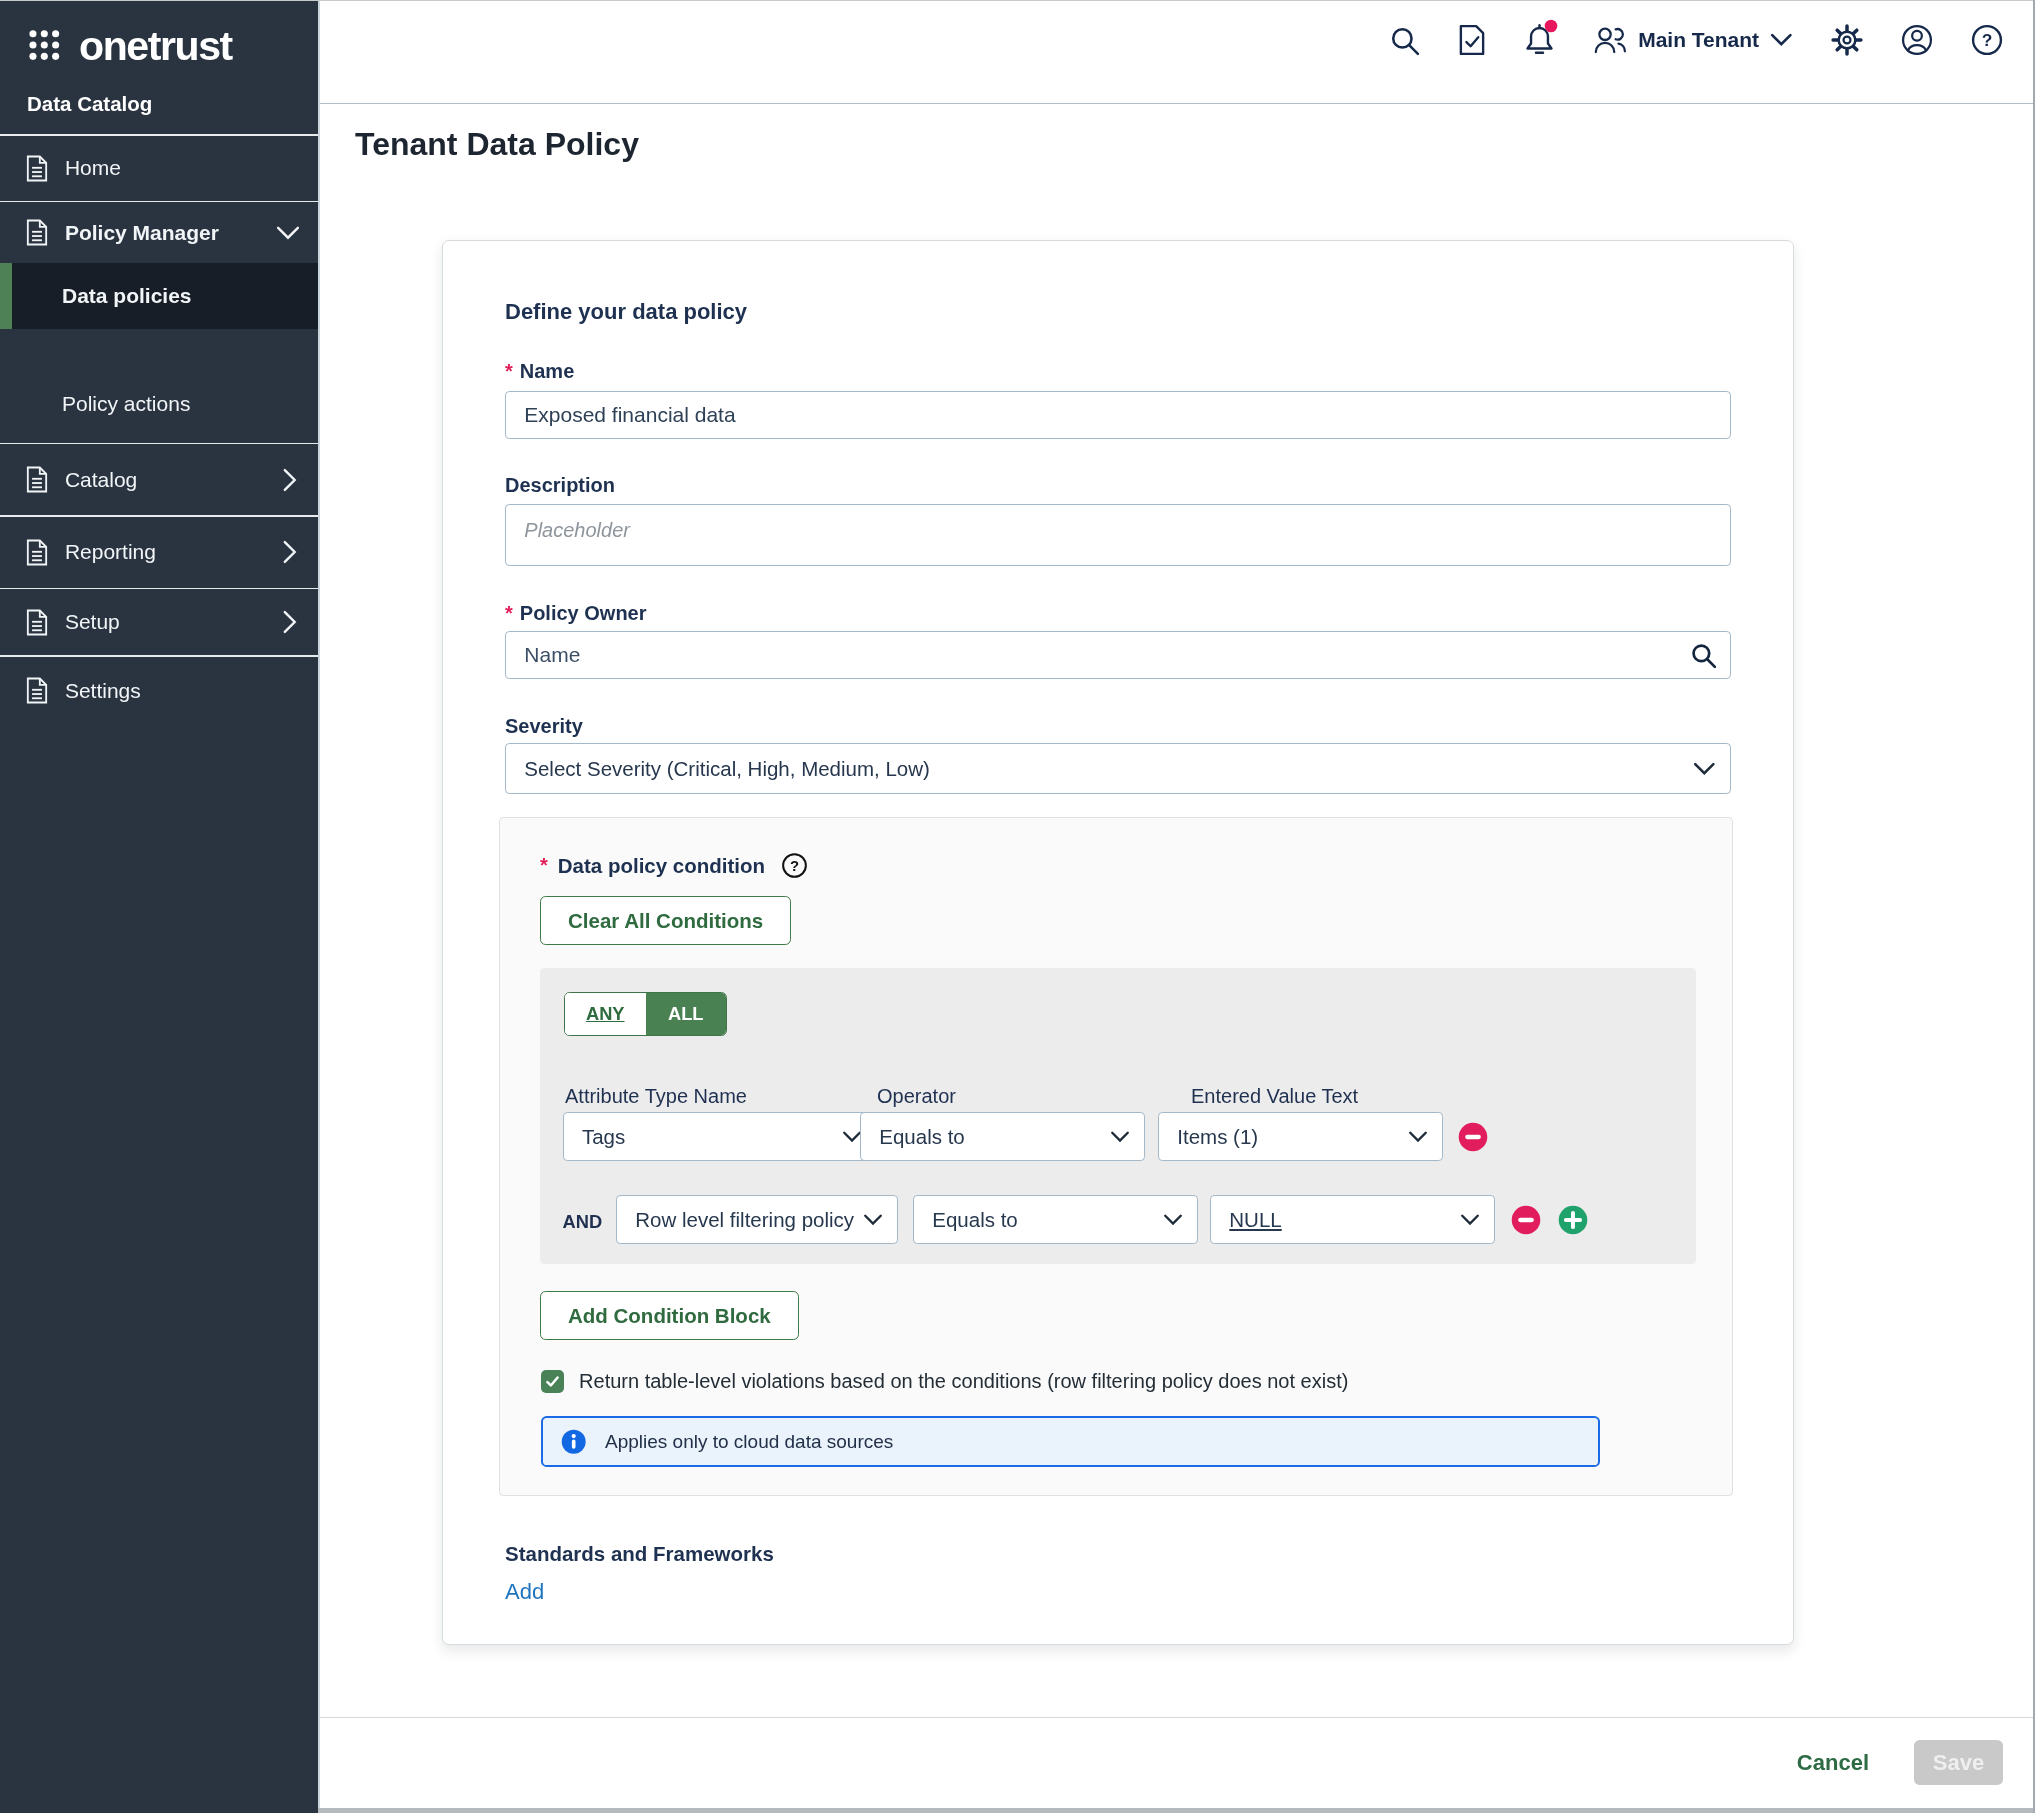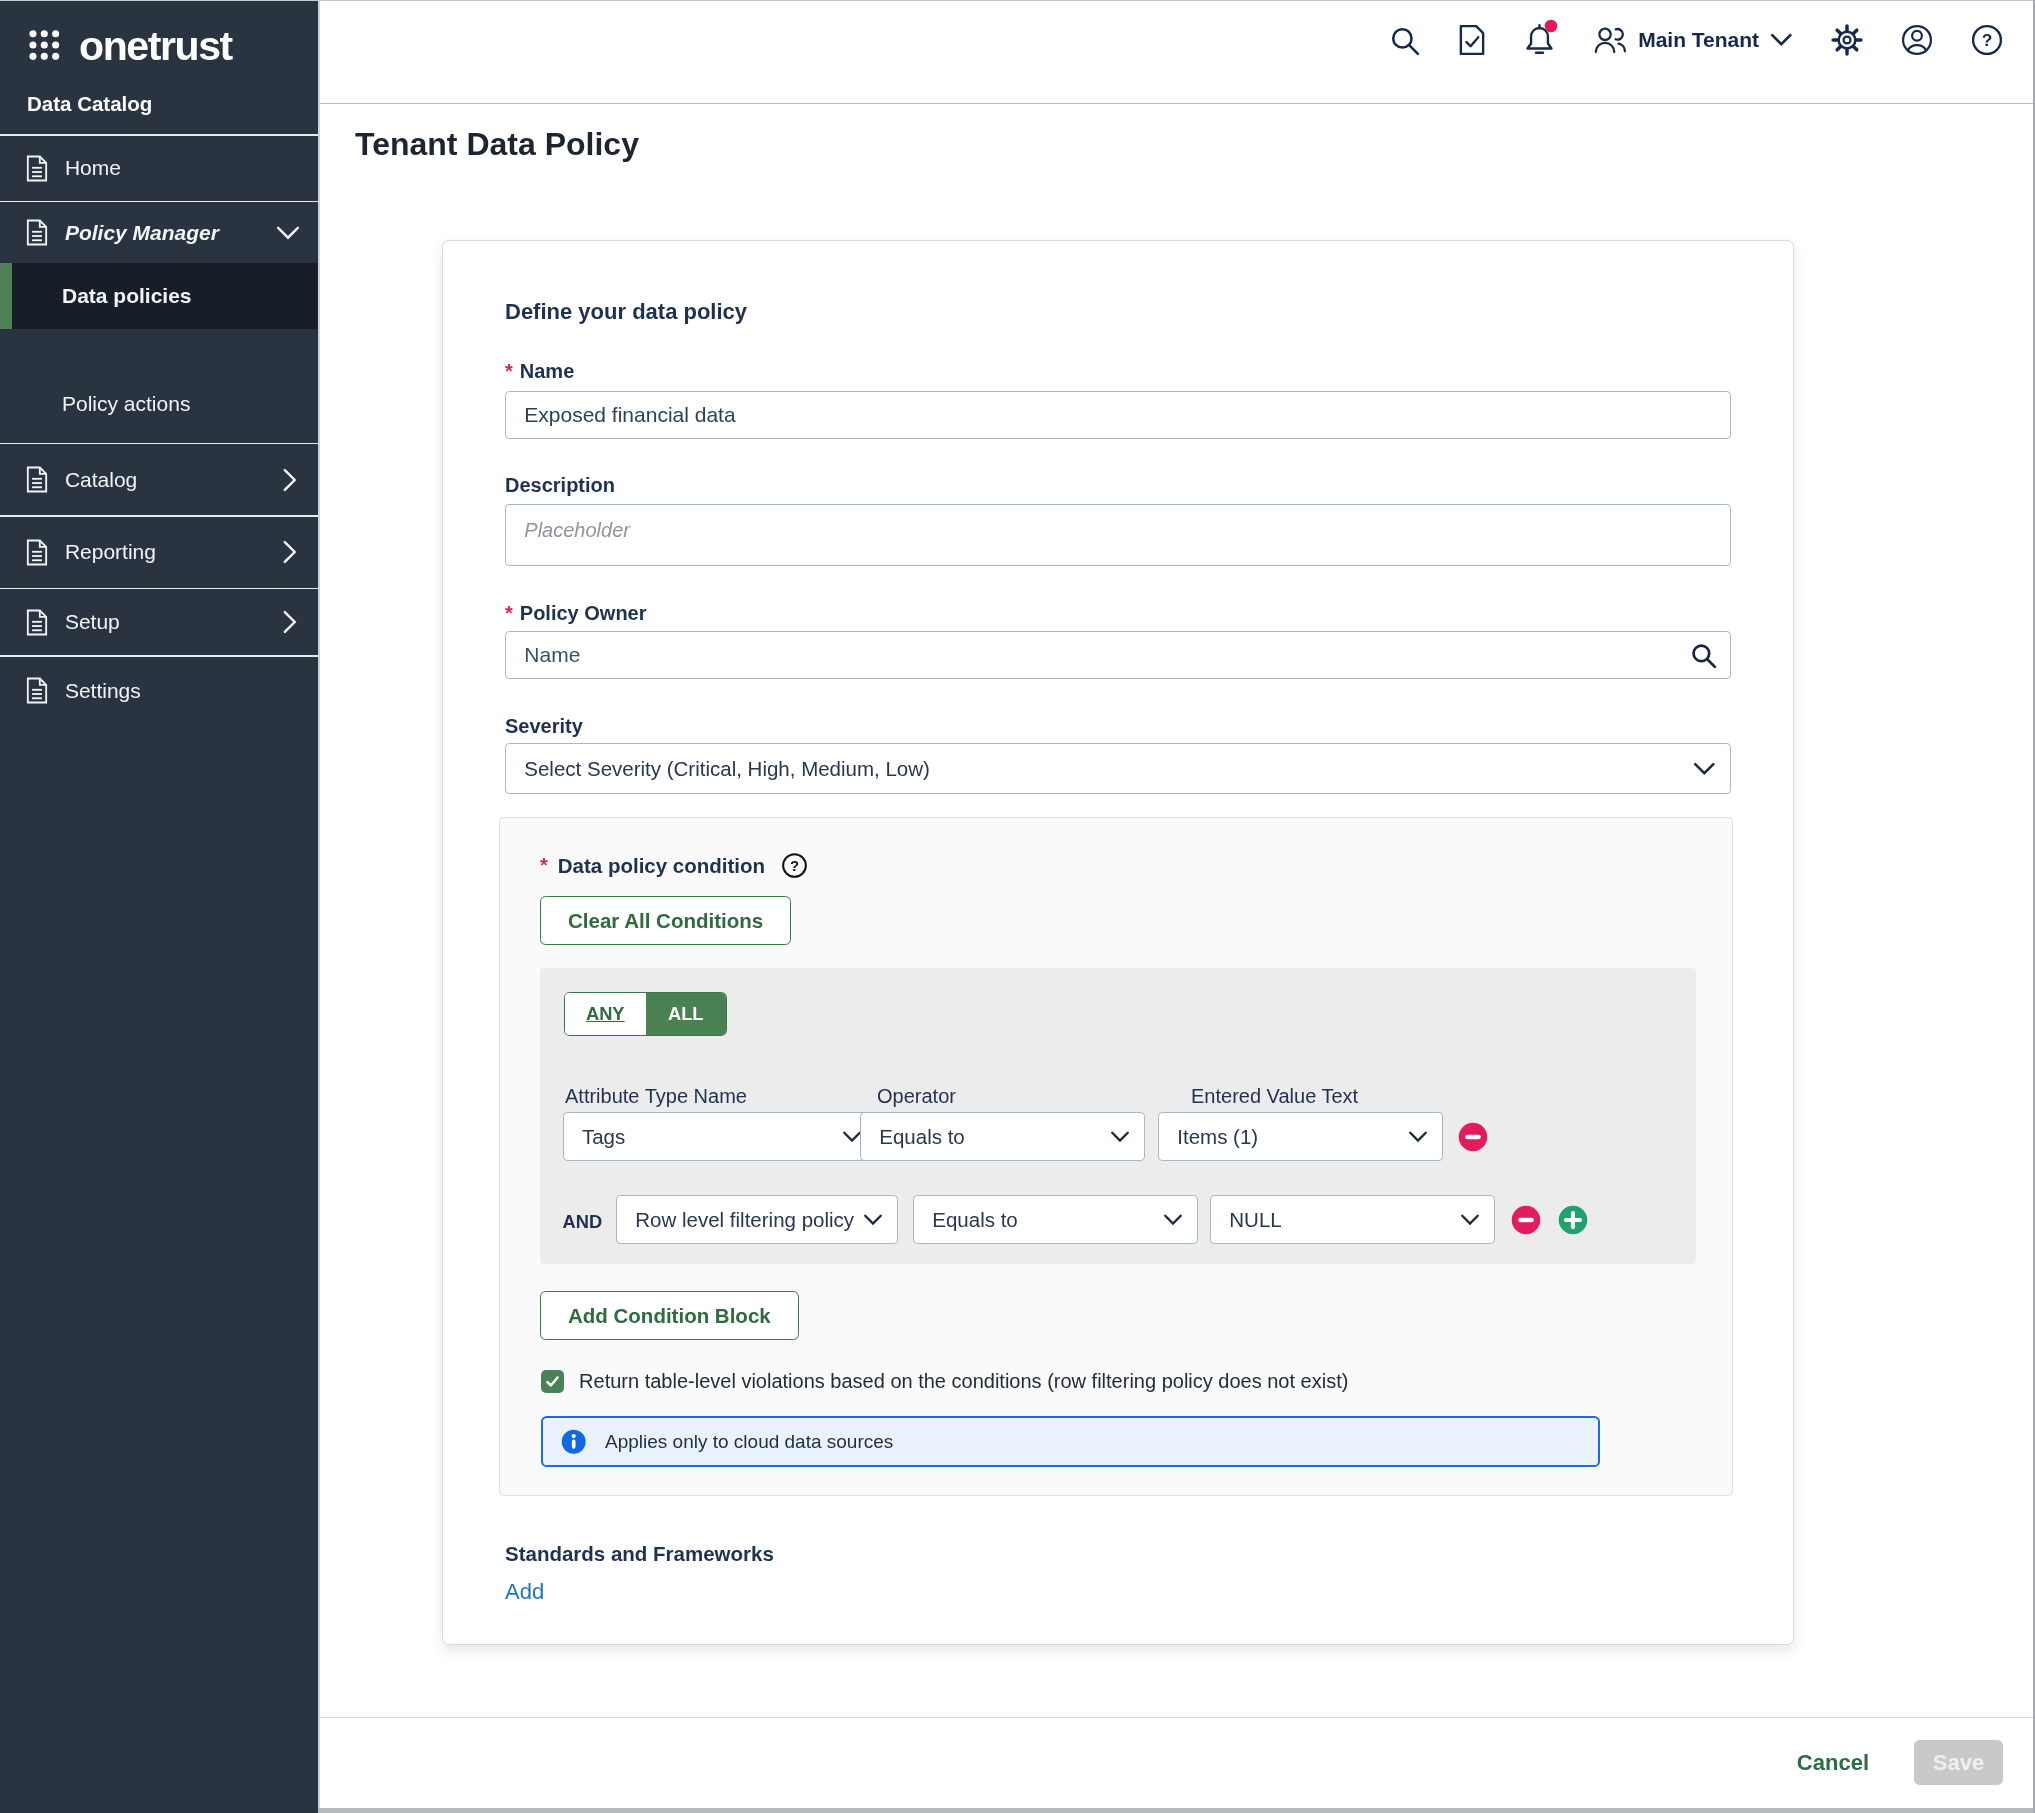--- a/index.html
+++ b/index.html
@@ -20,21 +20,21 @@
   .sidebar { position:absolute; left:0; top:0; bottom:0; width:318px; background:#2A3441; color:#F2F5F7; z-index:40; }
   .logo-row { display:flex; align-items:center; gap:17px; padding:21px 0 0 28px; height:71px; }
   .logo-word { font-size:41px; font-weight:700; letter-spacing:-1.4px; color:#ffffff; }
   .product-label { padding:21px 0 18.3px 27px; font-size:20.5px; font-weight:700; color:#ffffff; }
   .sdiv { height:1.4px; background:#E7EBEE; }
   .side-item { position:relative; display:flex; align-items:center; padding-left:25.4px; font-size:21px; color:#F2F5F7; cursor:pointer; }
   .side-item .doc-ic { margin-right:15.5px; display:flex; }
   .side-item .chev-right { position:absolute; right:21px; display:flex; }
   .side-item .chev-down { position:absolute; right:18.3px; display:flex; }
   .h-home { height:65px; }
-  .h-pm { height:61px; font-weight:700;font-style:italic; }
+  .h-pm { height:61px; font-weight:700; }
   .h-dp { height:66px; font-weight:700; background:#171E27; border-left:12px solid #4F8156; padding-left:50px; }
   .h-pa { height:114px; padding-top:35px; }
   .h-group { height:71px; }
   .h-setup { height:66px; }
   .h-settings { height:68px; }
 
   .vline { position:absolute; left:318px; top:0; bottom:0; width:2.1px; background:#CBD5DD; z-index:45; }
 
   
   .topbar { position:absolute; left:320px; right:0; top:0; height:104px; background:#fff; border-bottom:1.4px solid #AEBECB; z-index:30; }
@@ -430,21 +430,21 @@
         </span>
       </div>
       <div class="select-box gsel" style="left:373px; top:227px; width:285px;">
         <span>Equals to</span>
         <span class="chev">
           <svg width="20" height="12.7" viewBox="0 0 28 18" fill="none" stroke="#1D2B3A" stroke-width="3.4" stroke-linecap="round">
               <polyline points="3,3 14,14 25,3"></polyline>
             </svg>
         </span>
       </div>
-      <div class="select-box gsel" style="left:670px; top:227px; width:285px;">
+      <div class="select-box gsel" style="left:670px; top:227px; width:285px;text-decoration:underline;">
         <span>NULL</span>
         <span class="chev">
           <svg width="20" height="12.7" viewBox="0 0 28 18" fill="none" stroke="#1D2B3A" stroke-width="3.4" stroke-linecap="round">
               <polyline points="3,3 14,14 25,3"></polyline>
             </svg>
         </span>
       </div>
       <span class="round-btn" style="left:971px; top:237px;">
         <svg width="30" height="30" viewBox="0 0 42 42">
             <circle cx="21" cy="21" r="20" fill="#E11D5E"></circle>

